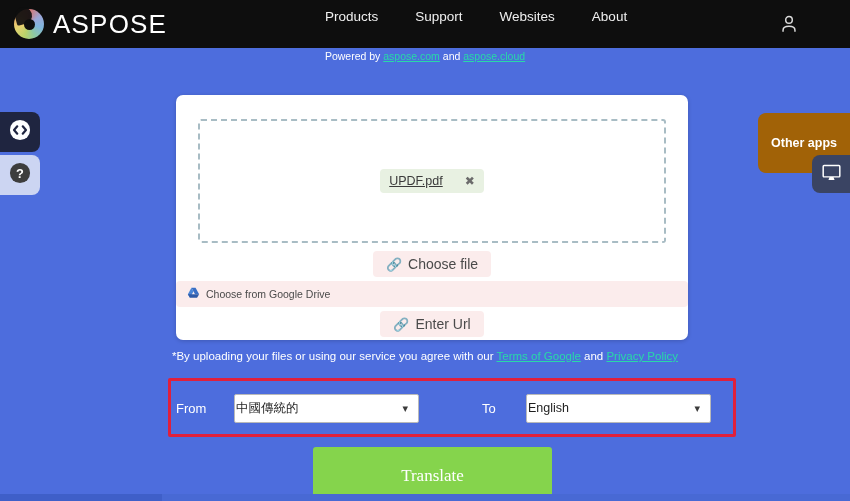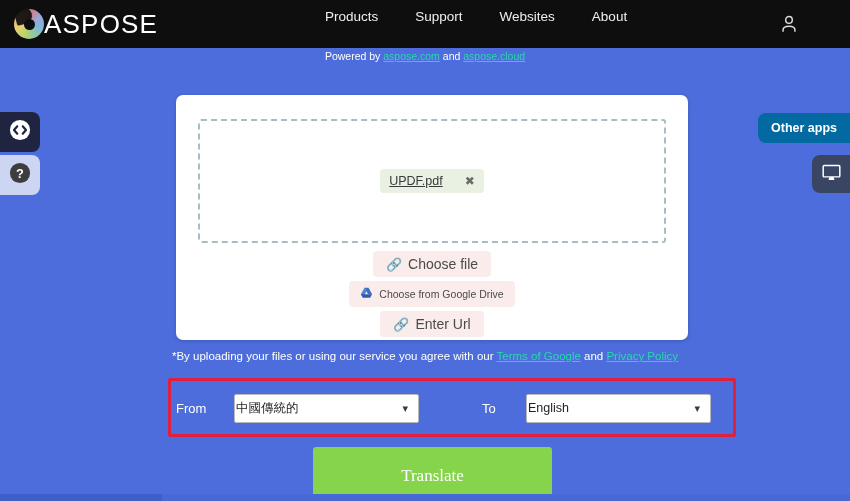--- a/index.html
+++ b/index.html
@@ -18,20 +18,21 @@
     position: absolute;
     left: 0; top: 0;
     width: 850px; height: 48px;
     background: #0e0e0e;
     display: flex;
     align-items: center;
   }
   .brand {
     display: flex;
     align-items: center;
+    gap: 9px;
     margin-left: 14px;
   }
   .brand-mark {
     width: 30px; height: 30px;
     border-radius: 50%;
     position: relative;
     background:
       conic-gradient(from 200deg,
         #b9d36a 0deg, #e8d271 55deg, #e8a06a 110deg,
         #d9756e 160deg, #9ba6d8 215deg, #7fb5dd 265deg,
@@ -132,21 +133,21 @@
 
   .btnrow {
     position:absolute;
     left:0;
     width:512px;
     display:flex;
     justify-content:center;
     gap:10px;
   }
   .row1 { top:156px; }
-  .row2 { top:186px; }
+  .row2 { top:186px;flex-direction:column; }
   .row3 { top:216px; }
 
   .pinkbtn {
     background:#fbecec;
     border:none;
     border-radius:4px;
     padding:5px 11px;
     display:flex;
     align-items:center;
     gap:6px;
@@ -236,25 +237,25 @@
     align-items:center;
     justify-content:center;
     cursor:pointer;
   }
   .lefttab.code { top:112px; background:#1f2540; }
   .lefttab.help { top:155px; background:#ccd5f2; }
 
   .righttab-label {
     position:absolute;
     right:0; top:113px;
-    background:#0369a1;
+    background:#a16207;
     color:#ffffff;
     font-size:12.5px;
     font-weight:bold;
-    padding:8px 13px;
+    padding:23px 13px;
     border-radius:8px 0 0 8px;
     cursor:pointer;
     text-align:center;
   }
   .righttab-icon {
     position:absolute;
     right:0; top:155px;
     width:38px; height:38px;
     background:#3a4463;
     border-radius:8px 0 0 8px;

